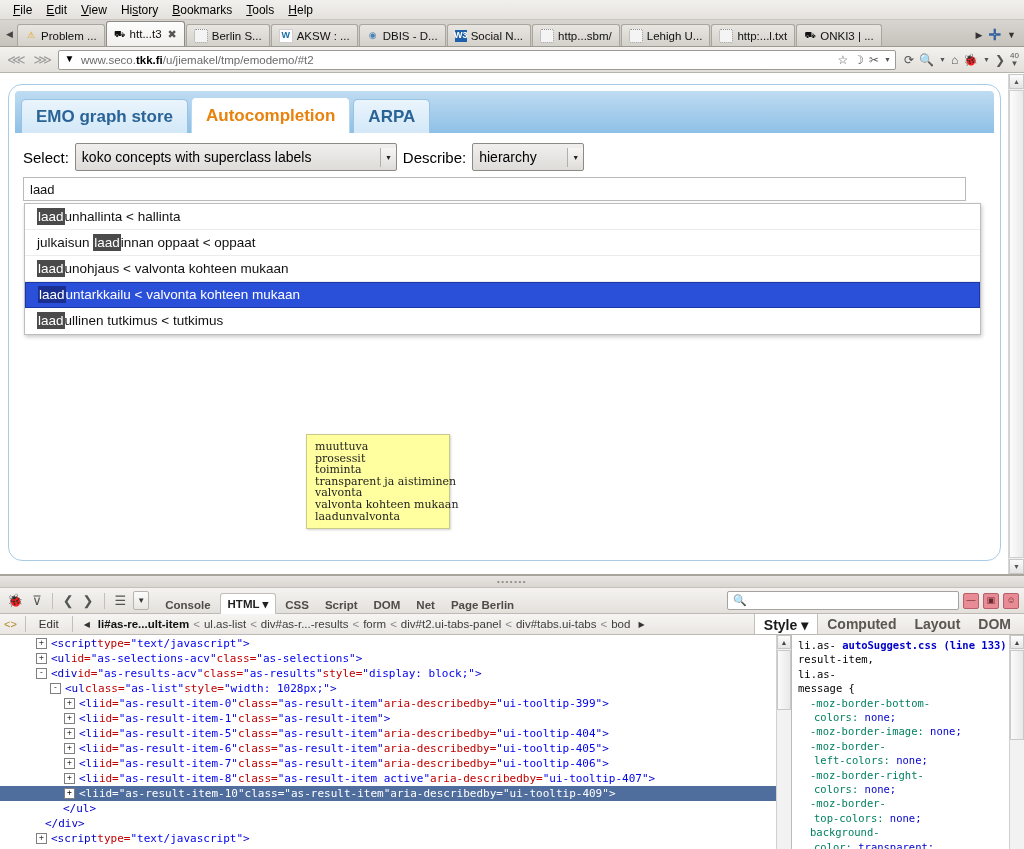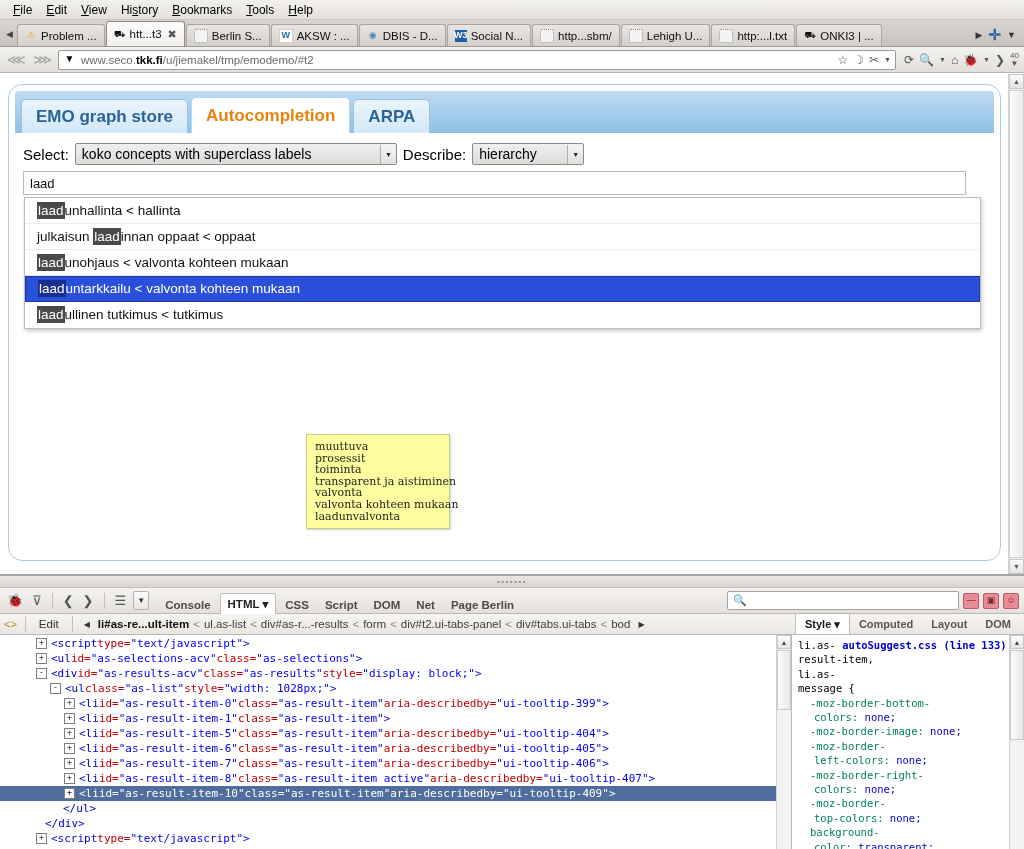--- a/index.html
+++ b/index.html
@@ -178,21 +178,21 @@
   }
   .controls-row {
     display: flex; align-items: center;
     gap: 6px;
     padding: 10px 8px 6px 14px;
     font-size: 14px;
   }
   .ctrl-label { font-size: 15px; color: #000; }
   .select {
     display: inline-flex; align-items: center;
-    height: 22px;
+    height: 28px;
     background: linear-gradient(#f0efee,#dedcd9);
     border: 1px solid #8d8a85;
     border-radius: 2px;
     font-size: 14px;
     padding-left: 6px;
     box-sizing: border-box;
   }
   .select .selval { padding-right: 8px; white-space: nowrap; }
   .select .arrowbox {
     width: 15px; height: 19px; margin-left: auto;
@@ -344,21 +344,21 @@
   .bc-icon { color: #b5892a; font-size: 11px; }
   .bc-edit { font-size: 11.5px; color: #333; padding: 0 5px; }
   .bc-arrow { font-size: 8px; color: #333; padding: 0 3px; }
   .bc-path { display: flex; align-items: center; gap: 4px; color: #3d3d3d; }
   .bc-path .cur { font-weight: bold; color: #111; }
   .bc-path .sep { color: #888; }
   .bc-right {
     margin-left: auto; display: flex; align-items: center; gap: 0;
   }
   .fb-style-tab {
-    font-size: 11px; font-weight: bold; color: #5a5650;
+    font-size: 14px; font-weight: bold; color: #5a5650;
     padding: 16px 9px; white-space: nowrap;
   }
   .fb-style-tab.active {
     background: #fff; border: 1px solid #c2beb9; border-bottom: none;
     border-radius: 3px 3px 0 0; color: #1a1a1a;
   }
 
   .fb-body { display: flex; height: 228px; }
   .fb-html {
     width: 792px; height: 100%;

